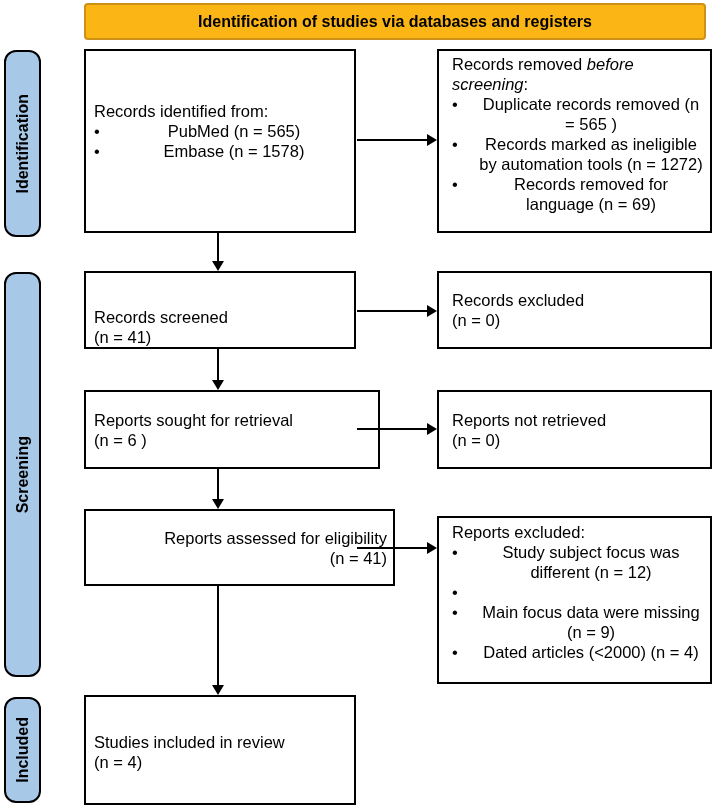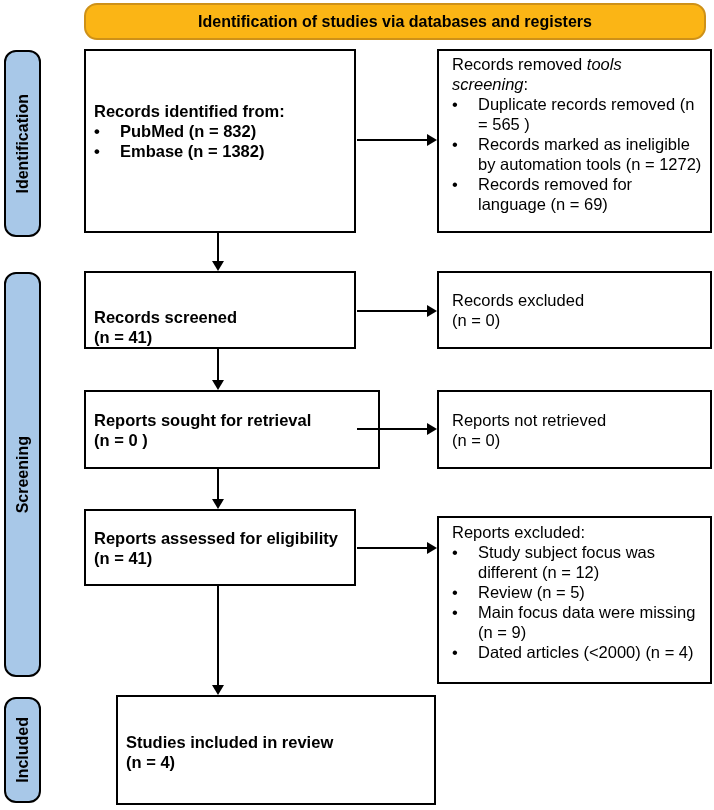--- a/index.html
+++ b/index.html
@@ -10,21 +10,21 @@
     background: #ffffff;
     font-family: "Liberation Sans", sans-serif;
     color: var(--text-color, #000);
     overflow: hidden;
   }
   .banner {
     position: absolute;
     left: 84px; top: 3px; width: 622px; height: 37px;
     background: var(--banner-fill, #FBB515);
     border: 2px solid var(--banner-border, #CE9118);
-    border-radius: 13px;
+    border-radius: 4px;
     box-sizing: border-box;
     display: flex; align-items: center; justify-content: center;
     font-weight: bold; font-size: 16px;
   }
   .stage {
     position: absolute;
     left: 4px; width: 37px;
     background: var(--stage-fill, #A8C8E8);
     border: 2px solid var(--stage-border, #000);
     border-radius: 12px;
@@ -40,25 +40,25 @@
   }
   .box {
     position: absolute;
     background: #ffffff;
     border: 2px solid var(--box-border, #000);
     box-sizing: border-box;
     font-size: 16.5px;
     line-height: 20px;
   }
   .box.vcenter { display: flex; flex-direction: column; justify-content: center; }
-  .padL { padding-left: 8px; padding-right: 6px; font-weight: bold; }
+  .padL { padding-left: 8px; padding-right: 6px; }
   .padR { padding-left: 13px; padding-right: 6px; }
   .bullet { display: flex; }
   .bullet .dot { width: 26px; flex: none; }
-  .bullet .txt { flex: 1; }
+  .bullet .txt { flex: 1; text-align: center; }
   .harrow {
     position: absolute; height: 2px;
     background: var(--arrow-color, #000);
   }
   .harrow::after {
     content: ""; position: absolute; right: -10px; top: -5px;
     width: 0; height: 0;
     border-left: 10px solid var(--arrow-color, #000);
     border-top: 6px solid transparent;
     border-bottom: 6px solid transparent;
@@ -92,30 +92,30 @@
     <span class="vtext">Screening</span>
   </div>
   <div class="stage" style="top:697px; height:106px;">
     <span class="vtext">Included</span>
   </div>
 
   <div class="box vcenter padL" style="left:84px; top:49px; width:272px; height:184px; padding-bottom:20px;">
     <div>Records identified from:</div>
     <div class="bullet">
       <span class="dot">•</span>
-      <span class="txt">PubMed (n = 832)</span>
+      <span class="txt">PubMed (n = 565)</span>
     </div>
     <div class="bullet">
       <span class="dot">•</span>
-      <span class="txt">Embase (n = 1382)</span>
+      <span class="txt">Embase (n = 1578)</span>
     </div>
   </div>
 
   <div class="box padR" style="left:437px; top:49px; width:275px; height:184px; padding-top:3px;">
-    <div><span>Records removed </span><i class="it">tools</i><br><i class="it">screening</i><span>:</span></div>
+    <div><span>Records removed </span><i class="it">before</i><br><i class="it">screening</i><span>:</span></div>
     <div class="bullet">
       <span class="dot">•</span>
       <span class="txt">Duplicate records removed (n = 565 )</span>
     </div>
     <div class="bullet">
       <span class="dot">•</span>
       <span class="txt">Records marked as ineligible by automation tools (n = 1272)</span>
     </div>
     <div class="bullet">
       <span class="dot">•</span>
@@ -128,54 +128,53 @@
     <div>(n = 41)</div>
   </div>
 
   <div class="box vcenter padR" style="left:437px; top:271px; width:275px; height:78px;">
     <div>Records excluded</div>
     <div>(n = 0)</div>
   </div>
 
   <div class="box vcenter padL" style="left:84px; top:390px; width:296px; height:79px;">
     <div>Reports sought for retrieval</div>
-    <div>(n = 0 )</div>
+    <div>(n = 6 )</div>
   </div>
 
   <div class="box vcenter padR" style="left:437px; top:390px; width:275px; height:79px;">
     <div>Reports not retrieved</div>
     <div>(n = 0)</div>
   </div>
 
-  <div class="box vcenter padL" style="left:84px; top:509px; width:272px; height:77px;">
+  <div class="box vcenter padL" style="left:84px; top:509px; width:311px; height:77px;align-items:flex-end;">
     <div>Reports assessed for eligibility</div>
     <div>(n = 41)</div>
   </div>
 
   <div class="box padR" style="left:437px; top:509px; width:275px; height:168px; padding-top:4px;margin-top:7px;">
     <div>Reports excluded:</div>
     <div class="bullet">
       <span class="dot">•</span>
       <span class="txt">Study subject focus was different (n = 12)</span>
     </div>
     <div class="bullet">
       <span class="dot">•</span>
-      <span class="txt">Review (n = 5)</span>
     </div>
     <div class="bullet">
       <span class="dot">•</span>
       <span class="txt">Main focus data were missing (n = 9)</span>
     </div>
     <div class="bullet">
       <span class="dot">•</span>
       <span class="txt">Dated articles (&lt;2000) (n = 4)</span>
     </div>
   </div>
 
-  <div class="box vcenter padL" style="left:84px; top:695px; width:320px; height:110px; padding-top:4px;margin-left:32px;">
+  <div class="box vcenter padL" style="left:84px; top:695px; width:272px; height:110px; padding-top:4px;">
     <div>Studies included in review</div>
     <div>(n = 4)</div>
   </div>
 
   <div class="harrow" style="left:357px; top:139px; width:70px;"></div>
   <div class="varrow" style="left:217px; top:233px; height:28px;"></div>
   <div class="harrow" style="left:357px; top:310px; width:70px;"></div>
   <div class="varrow" style="left:217px; top:349px; height:31px;"></div>
   <div class="harrow" style="left:357px; top:428px; width:70px;"></div>
   <div class="varrow" style="left:217px; top:469px; height:30px;"></div>

